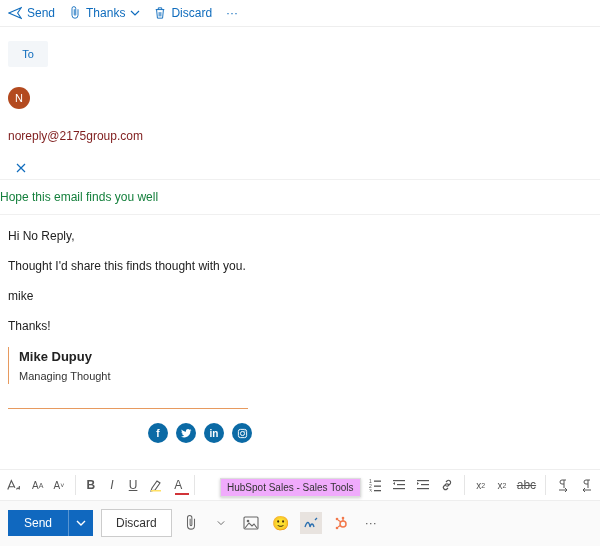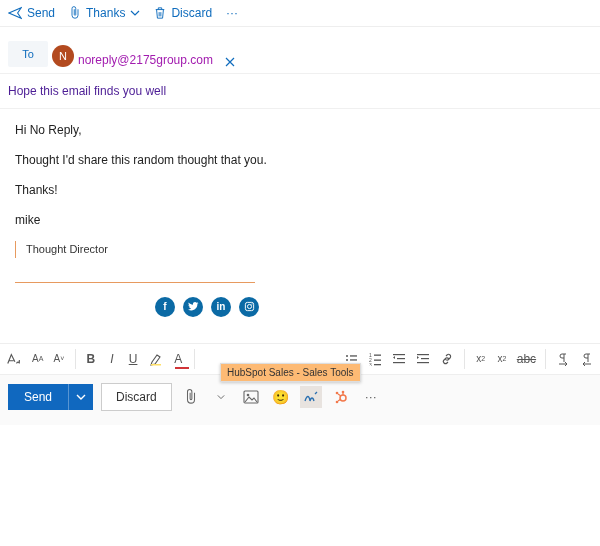--- a/index.html
+++ b/index.html
@@ -25,23 +25,24 @@
     font-size: 12px;
     cursor: pointer;
   }
   .top-btn .icn { display: inline-flex; }
   .recipients {
     padding: 8px 8px 0 8px;
     border-bottom: 1px solid #f0f0f0;
   }
   .row {
     display: flex;
-    align-items: flex-end;
-    gap: 4px;
+    align-items: flex-start;
+    gap: 20px;
     padding: 6px 0;
+    flex-direction: column;
   }
   .field-label {
     background: #f3f6f9;
     color: #0f6cbd;
     font-size: 11px;
     padding: 7px 14px;
     border-radius: 2px;
     min-width: 40px;
     text-align: center;
   }
@@ -49,37 +50,37 @@
     width: 22px; height: 22px;
     border-radius: 50%;
     background: #b34a1f;
     color: #fff;
     display: flex;
     align-items: center;
     justify-content: center;
     font-size: 11px;
   }
   .chip-email {
-    color: #a21caf;
+    color: #7f1d1d;
     font-size: 12px;
   }
   .chip-x {
     color: #0f6cbd;
     font-size: 12px;
     margin-left: 8px;
     cursor: pointer;
   }
   .subject {
-    padding: 10px 8px;
+    padding: 10px 0;
     border-bottom: 1px solid #f0f0f0;
-    color: #4c1d95;
+    color: #15803d;
     font-size: 12px;
   }
   .body-area {
-    padding: 12px 8px 6px 15px;
+    padding: 12px 8px 6px 8px;
     font-size: 12px;
     color: #222;
     line-height: 1.5;
   }
   .body-area p { margin-bottom: 12px; }
   .sig-wrap {
     border-left: 1px solid #e79a5f;
     padding-left: 10px;
     margin: 10px 0 6px 0;
     max-width: 110px;
@@ -129,23 +130,23 @@
     position: relative;
   }
   .fmt-btn.bold { font-weight: bold; }
   .fmt-btn.italic { font-style: italic; }
   .fmt-btn.underline { text-decoration: underline; }
   .divider {
     width: 1px; height: 20px; background: #e5e5e5;
   }
   .tooltip {
     position: absolute;
-    top: 19px;
+    top: 8px;
     left: 220px;
-    background: #fdba74;
+    background: #f0abfc;
     border: 1px solid #ddd;
     box-shadow: 0 1px 3px rgba(0,0,0,0.2);
     font-size: 10px;
     color: #333;
     padding: 3px 6px;
     white-space: nowrap;
     z-index: 10;
   }
   .bottom-bar {
     display: flex;
@@ -243,26 +244,27 @@
           <path d="M1 1l8 8M9 1l-8 8" stroke="#0f6cbd" stroke-width="1.2"></path>
         </svg>
     </div>
   </div>
 </div>
 
 <div class="subject">Hope this email finds you well</div>
 
 <div class="body-area">
   <p>Hi No Reply,</p>
-  <p>Thought I'd share this random thought that you.</p>
+  <p>Thought I'd share this finds thought with you.</p>
+  <p>mike</p>
   <p>Thanks!</p>
-  <p>mike</p>
 
   <div class="sig-wrap">
-    <div class="sig-title">Thought Director</div>
+    <div class="sig-name">Mike Dupuy</div>
+    <div class="sig-title">Managing Thought</div>
   </div>
   <div class="sig-hr"></div>
 
   <div class="social-row">
     <div class="social">f</div>
     <div class="social">
       <svg width="11" height="11" viewBox="0 0 16 16">
           <path d="M15 3c-.6.3-1.2.5-1.9.6.7-.4 1.2-1 1.4-1.8-.6.4-1.3.7-2 .8C11.9 2 11.1 1.6 10.2 1.6c-1.7 0-3 1.4-3 3 0 .2 0 .5.1.7C4.8 5.2 2.6 4 1.1 2.1c-.3.5-.4 1-.4 1.6 0 1 .5 2 1.4 2.5-.5 0-1-.2-1.4-.4 0 1.5 1 2.7 2.4 3-.3.1-.5.1-.8.1-.2 0-.4 0-.6-.1.4 1.2 1.5 2.1 2.9 2.1C3.5 11.8 2 12.3.5 12.3c-.3 0-.5 0-.8-.1C1.3 13.2 3 13.7 4.8 13.7c5.8 0 8.9-4.8 8.9-8.9v-.4c.6-.4 1.1-1 1.5-1.6z" fill="#fff"></path>
         </svg>
     </div>

